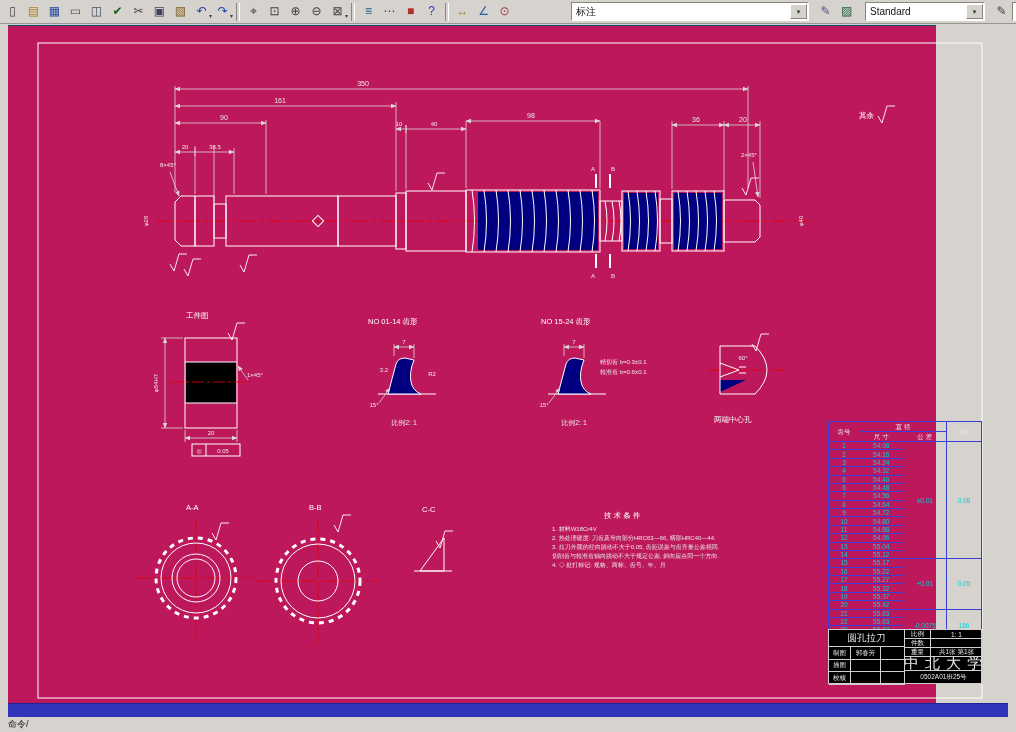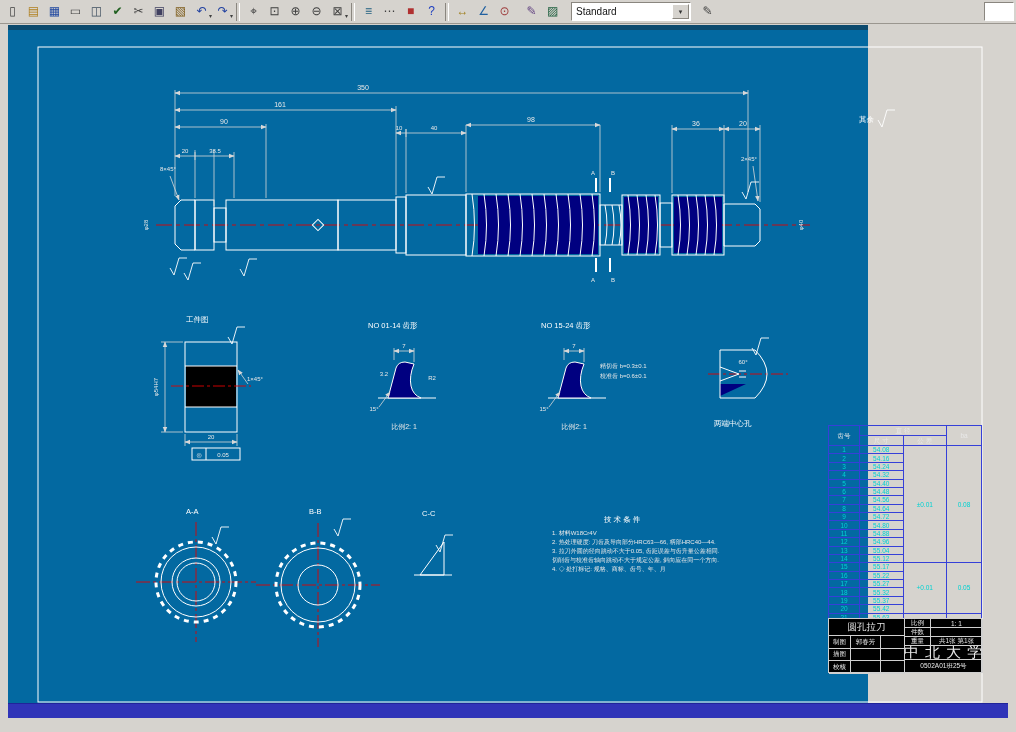--- a/index.html
+++ b/index.html
@@ -13,40 +13,40 @@
            font-size:12px;line-height:19px;border:1px solid #d6d3ce;cursor:default}
   .tb-sep{width:2px;height:18px;border-left:1px solid #8a867f;border-right:1px solid #ffffff;margin:0 3px}
   .dd{font-size:6px;color:#404040;margin-left:-3px;margin-top:8px}
   .combo{height:19px;background:#ffffff;border:1px solid;border-color:#8a867f #ffffff #ffffff #8a867f;
          display:flex;align-items:center;font-size:10px;color:#111;padding-left:4px;position:relative;
          box-sizing:border-box;flex:0 0 auto}
   .combo .btn{position:absolute;right:1px;top:1px;bottom:1px;width:15px;background:#d6d3ce;
          border:1px solid;border-color:#ffffff #8a867f #8a867f #ffffff;font-size:7px;color:#333;
          display:flex;align-items:center;justify-content:center}
   
-  .canvas{position:absolute;left:8px;top:25px;width:860px;height:678px;background:#0369a1;
-          border-top:5px solid #0c4a6e}
+  .canvas{position:absolute;left:8px;top:25px;width:928px;height:678px;background:#be185d;
+          border-top:1px solid #0c4a6e}
   .canvas svg{position:absolute;left:0;top:0}
   svg text{font-family:"Liberation Sans",sans-serif}
   .w{stroke:#ffffff;fill:none;stroke-width:1}
   .w2{stroke:#ffffff;fill:none;stroke-width:2}
   .dim{stroke:#d8d8d8;fill:none;stroke-width:0.8}
   .red{stroke:#e00000;fill:none;stroke-width:0.9}
   .dt{fill:#e8e8e8;font-size:7px;text-anchor:middle}
   .ds{fill:#e8e8e8;font-size:6px;text-anchor:middle}
   .lb{fill:#ffffff;font-size:7.5px;text-anchor:start}
   .tn{fill:#e8e8e8;font-size:6px;text-anchor:start}
   
   .teeth-table{position:absolute;left:820px;top:395px;width:154px;height:222px;border-collapse:collapse;
                table-layout:fixed;background:transparent}
   .teeth-table th,.teeth-table td{border:1px solid #3640d8;color:#00d2d2;font-size:6.5px;line-height:7px;
                padding:0;text-align:center;height:7px;overflow:hidden;font-weight:normal}
   .teeth-table th{color:#e8e8e8;height:9px}
   
-  .tblock{position:absolute;left:820px;top:588px;width:154px;height:55px;background:#000;
+  .tblock{position:absolute;left:820px;top:603px;width:154px;height:55px;background:#000;
           border:1px solid #d0d0d0;box-sizing:border-box}
   .tb-cell{position:absolute;border-right:1px solid #d0d0d0;border-bottom:1px solid #d0d0d0;
            color:#e8e8e8;font-size:6.5px;display:flex;align-items:center;justify-content:center;
            box-sizing:border-box;overflow:hidden;white-space:nowrap}
   .part{left:0;top:0;width:76px;height:17px;font-size:9.5px}
   .school{font-size:15px;letter-spacing:1px}
   
   .cmdbar{position:absolute;left:8px;top:703px;width:1000px;height:14px;background:#3034b8;
           border-top:1px solid #20249a}
   .status{position:absolute;left:0;top:717px;width:1016px;height:15px;background:#d6d3ce;
@@ -82,20 +82,24 @@
         <div class="tb-sep"></div>
         <div class="tb-icon" style="color: rgb(32, 96, 128);">≡</div>
         <div class="tb-icon" style="color: rgb(64, 64, 64);">⋯</div>
         <div class="tb-icon" style="color: rgb(176, 48, 48);">■</div>
         <div class="tb-icon" style="color: rgb(32, 64, 192);">?</div>
         <div class="tb-sep"></div>
         <div class="tb-icon" style="color: rgb(160, 128, 32);">↔</div>
         <div class="tb-icon" style="color: rgb(32, 96, 160);">∠</div>
         <div class="tb-icon" style="color: rgb(160, 64, 64);">⊙</div>
       </div>
+    <div class="combo" style="width:238px;margin-left:56px">
+      <span>标注</span>
+      <span class="btn">▾</span>
+    </div>
     <div class="tb-group" style="margin-left:6px">
         <div class="tb-icon" style="color: rgb(96, 64, 128);">✎</div>
         <div class="tb-icon" style="color: rgb(32, 96, 64);">▨</div>
       </div>
     <div class="combo" style="width:120px;margin-left:8px">
       <span>Standard</span>
       <span class="btn">▾</span>
     </div>
     <div class="tb-group" style="margin-left:6px">
         <div class="tb-icon" style="color: rgb(64, 64, 64);">✎</div>
@@ -427,14 +431,17 @@
       <div class="tb-cell" style="left:22px;top:30px;width:30px;height:12px"></div>
       <div class="tb-cell" style="left:52px;top:30px;width:24px;height:12px"></div>
       <div class="tb-cell" style="left:0;top:42px;width:22px;height:13px">校核</div>
       <div class="tb-cell" style="left:22px;top:42px;width:30px;height:13px"></div>
       <div class="tb-cell" style="left:52px;top:42px;width:24px;height:13px"></div>
     </div>
   </div>
 
   <div class="cmdbar"></div>
 
+  <div class="status">
+    <span>命令/</span>
+  </div>
 
 </div>
 
 </body></html>

